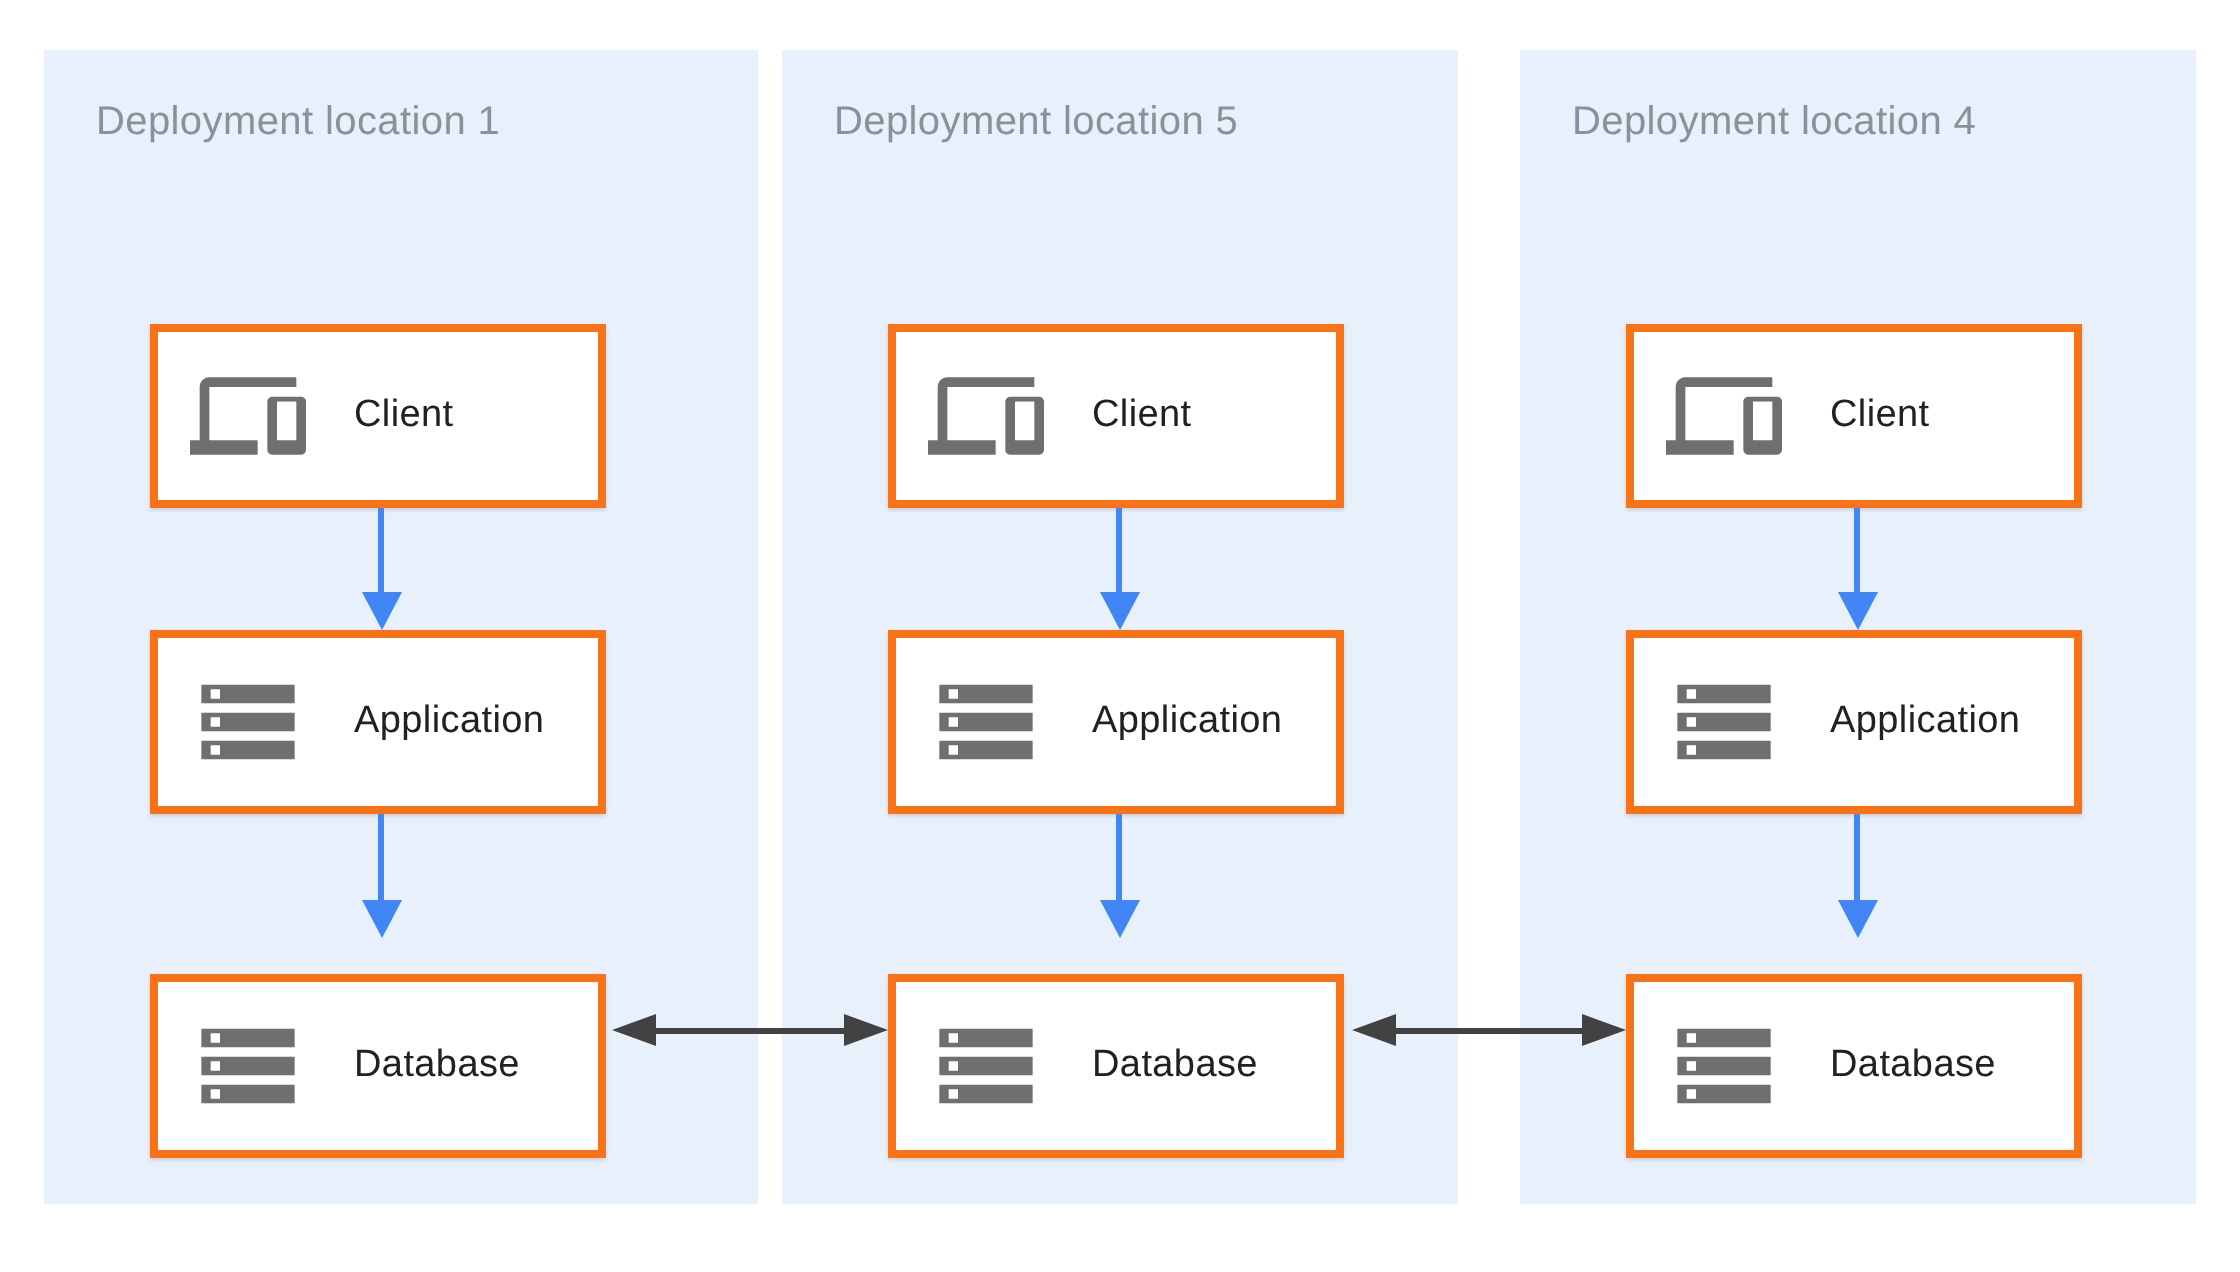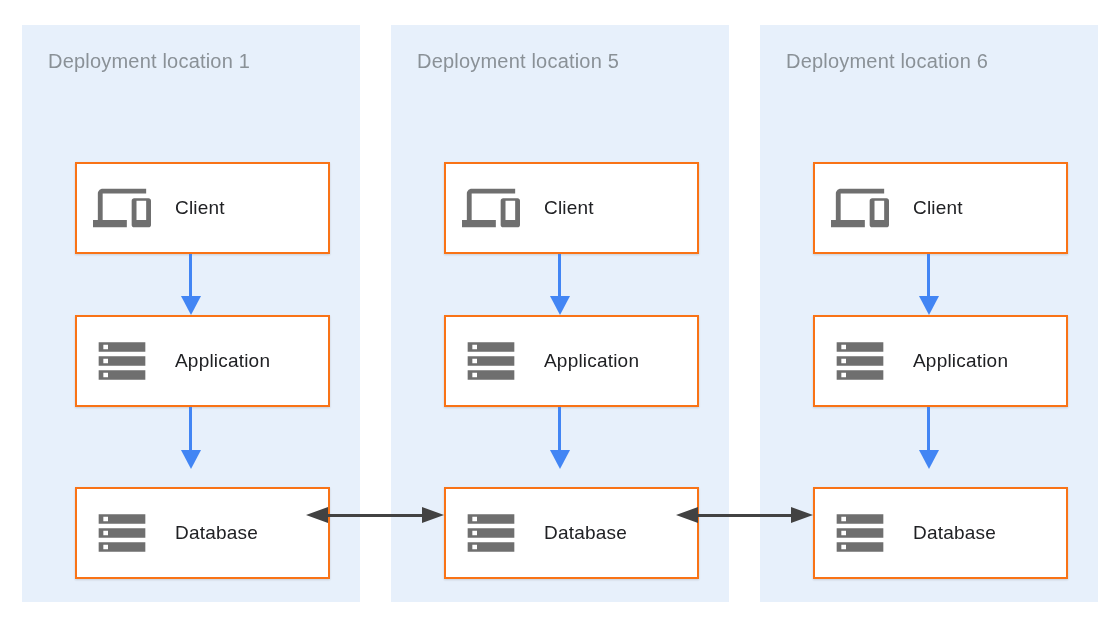--- a/index.html
+++ b/index.html
@@ -15,42 +15,42 @@
     background: #ffffff;
     overflow: hidden;
   }
   .panel {
     position: absolute;
     top: 25px;
     width: 338px;
     height: 577px;
     background: #e7f0fb;
   }
-  .panel-1 { left: 22px; }
+  .panel-1 { left: 22px; padding-left: 19px; }
   .panel-2 { left: 391px; }
   .panel-3 { left: 760px; }
 
   .panel-title {
     position: absolute;
     left: 26px;
     top: 22px;
     font-size: 20px;
     line-height: 28px;
     color: #8a9197;
     letter-spacing: 0.2px;
     white-space: nowrap;
   }
 
   .node {
     position: absolute;
     left: 53px;
-    width: 255px;
+    width: 228px;
     height: 92px;
     background: #ffffff;
-    border: 2px solid #f97316;
+    border: 4px solid #f97316;
     box-shadow: 0 1px 2px rgba(0,0,0,0.14);
     box-sizing: border-box;
     display: flex;
     align-items: center;
     padding-left: 16px;
   }
   .node-client      { top: 137px; }
   .node-application { top: 290px; }
   .node-database    { top: 444px; margin-top: 18px; }
 
@@ -194,21 +194,21 @@
       <span class="icon-wrap">
         <svg width="56" height="56" viewBox="0 0 24 24" fill="#6f6f6f" aria-hidden="true">
           <path d="M2 20h20v-4H2v4zm2-3h2v2H4v-2zM2 4v4h20V4H2zm4 3H4V5h2v2zm-4 7h20v-4H2v4zm2-3h2v2H4v-2z"></path>
         </svg>
       </span>
       <span class="node-label">Database</span>
     </div>
   </section>
 
   <section class="panel panel-3">
-    <div class="panel-title">Deployment location 6</div>
+    <div class="panel-title">Deployment location 4</div>
 
     <div class="node node-client">
       <span class="icon-wrap">
         <svg width="58" height="58" viewBox="0 0 24 24" fill="#6f6f6f" aria-hidden="true">
           <path d="M4 6h18V4H4c-1.1 0-2 .9-2 2v11H0v3h14v-3H4V6zm19 2h-6c-.55 0-1 .45-1 1v10c0 .55.45 1 1 1h6c.55 0 1-.45 1-1V9c0-.55-.45-1-1-1zm-1 9h-4v-8h4v8z"></path>
         </svg>
       </span>
       <span class="node-label">Client</span>
     </div>
 

